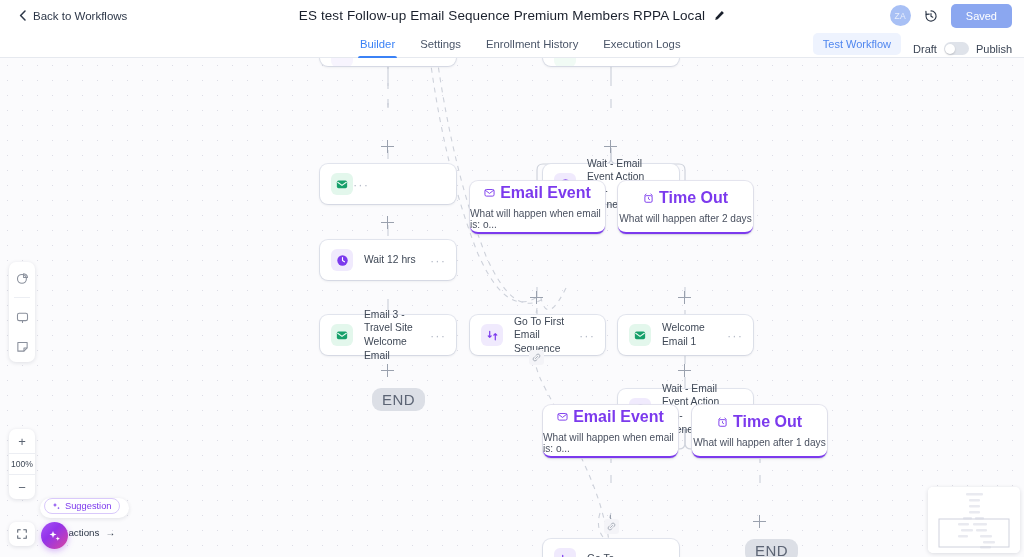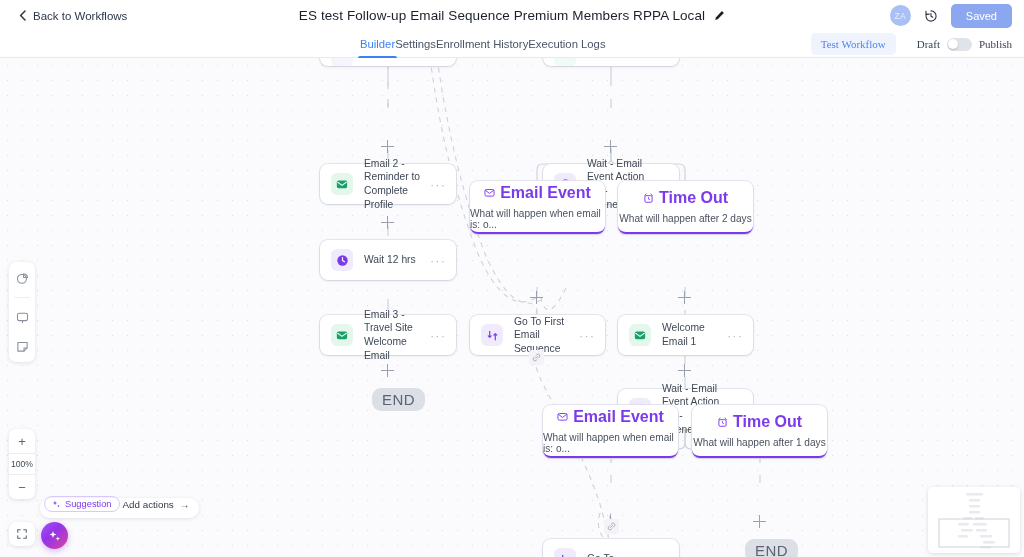--- a/index.html
+++ b/index.html
@@ -43,32 +43,32 @@
     background: #8ba7f0; color: #ffffff; font-size: 11px;
     padding: 6px 15px; border-radius: 5px; cursor: pointer;
   }
 
   
   .tabbar {
     position: absolute; top: 31px; left: 0; width: 1024px; height: 27px;
     background: #fff; border-bottom: 1px solid #e6e9ef;
     display: flex; align-items: center;
   }
-  .tabs { position: absolute; left: 360px; display: flex; height: 27px; align-items: center;}
+  .tabs { position: absolute; left: 360px; display: flex; gap: 25px; height: 27px; align-items: center;}
   .tab {
     font-size: 11.3px; color: #4a5568; cursor: pointer; position: relative;
     height: 27px; display: flex; align-items: center;
   }
   .tab.active { color: #3b82f6; }
   .tab.active::after {
     content: ""; position: absolute; bottom: 0; left: -2px; right: -2px;
     height: 2px; background: #3b82f6; border-radius: 2px 2px 0 0;
   }
   .tabbar-right {
-    position: absolute; right: 12px; display: flex; align-items: center; gap: 21px; font-family: Liberation Serif, serif;
+    position: absolute; right: 12px; display: flex; align-items: flex-end; gap: 12px;
   }
   .test-wf {
     font-size: 11px; color: #4f86ef; background: #eef3fe;
     padding: 5px 10px; border-radius: 5px; cursor: pointer;
   }
   .toggle-wrap { display: flex; align-items: center; gap: 7px; font-size: 11px; color: #3a4454; }
   .toggle {
     width: 25px; height: 13px; border-radius: 7px; background: #dfe3ea;
     position: relative; cursor: pointer;
   }
@@ -172,21 +172,21 @@
     position: absolute; left: 9px; top: 464px; width: 26px; height: 24px;
     background: #fff; border-radius: 7px; box-shadow: 0 1px 4px rgba(20,25,50,.12);
     display: flex; align-items: center; justify-content: center; cursor: pointer;
   }
 
   
   .suggestbar {
     position: absolute; left: 40px; top: 440px; height: 20px;
     background: #fff; border-radius: 11px;
     box-shadow: 0 1px 4px rgba(20,25,50,.11);
-    display: flex; align-items: center; padding: 0 9px 8px 4px; gap: 3px;
+    display: flex; align-items: center; padding: 0 9px 8px 4px; gap: 13px; flex-direction: column;
   }
   .sugg-pill {
     display: flex; align-items: center; gap: 4px;
     border: 1px solid #d9c9fb; border-radius: 10px;
     padding: 2px 7px; color: #7c3aed; font-size: 9.3px; cursor: pointer;
   }
   .addactions { font-size: 9.8px; color: #2d3748; display:flex; align-items:flex-end; gap:6px; cursor: pointer;}
   .ai-fab {
     position: absolute; left: 41px; top: 464px; width: 27px; height: 27px;
     border-radius: 50%;
@@ -312,21 +312,20 @@
       <div class="ico green" style="opacity:.5"></div>
     </div>
 
     <div class="node" style="left:320px; top:106px; width:136px; height:40px;">
       <div class="ico green">
         <svg width="12" height="12" viewBox="0 0 14 14">
             <rect x="1" y="3" width="12" height="9" rx="2" fill="#16a06a"></rect>
             <path d="M2 5 L7 8.6 L12 5" fill="none" stroke="#eafaf1" stroke-width="1.3" stroke-linecap="round" stroke-linejoin="round"></path>
           </svg>
       </div>
-      <div class="label">Email 2 - Reminder to Complete Profile</div>
       <div class="dots">···</div>
     </div>
 
     <div class="node" style="left:543px; top:106px; width:136px; height:40px;">
       <div class="ico purple">
         <svg width="13" height="13" viewBox="0 0 14 14">
             <circle cx="7" cy="7" r="5.6" fill="#7c3aed"></circle>
             <path d="M7 3.9 L7 7.1 L9.1 8.4" fill="none" stroke="#fff" stroke-width="1.2" stroke-linecap="round" stroke-linejoin="round"></path>
           </svg>
       </div>

